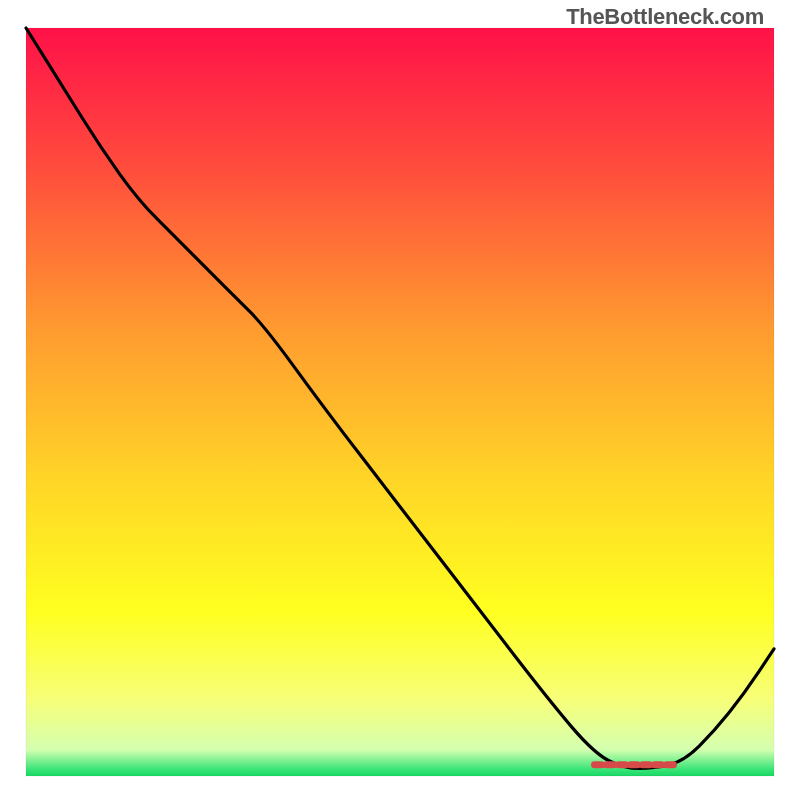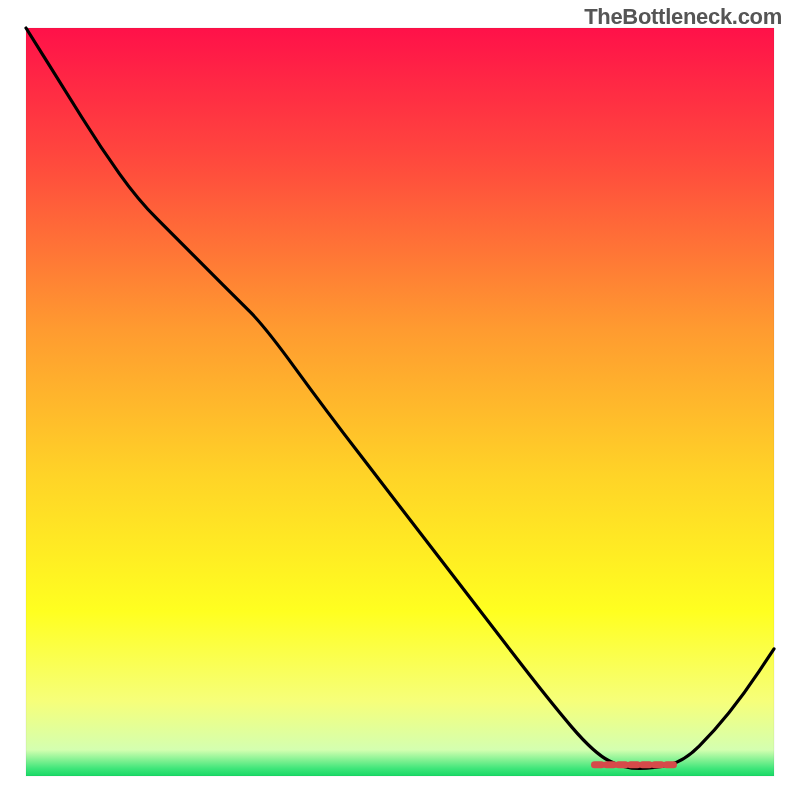--- a/index.html
+++ b/index.html
@@ -15,21 +15,21 @@
     position: relative;
     width: 800px;
     height: 800px;
   }
   svg {
     display: block;
   }
   #watermark {
     position: absolute;
     top: 4px;
-    right: 18px;
+    right: 36px;
     font-size: 22px;
     font-weight: 600;
     color: #555;
     letter-spacing: -0.3px;
   }
 </style>
 </head>
 <body>
 <div id="container">
 

